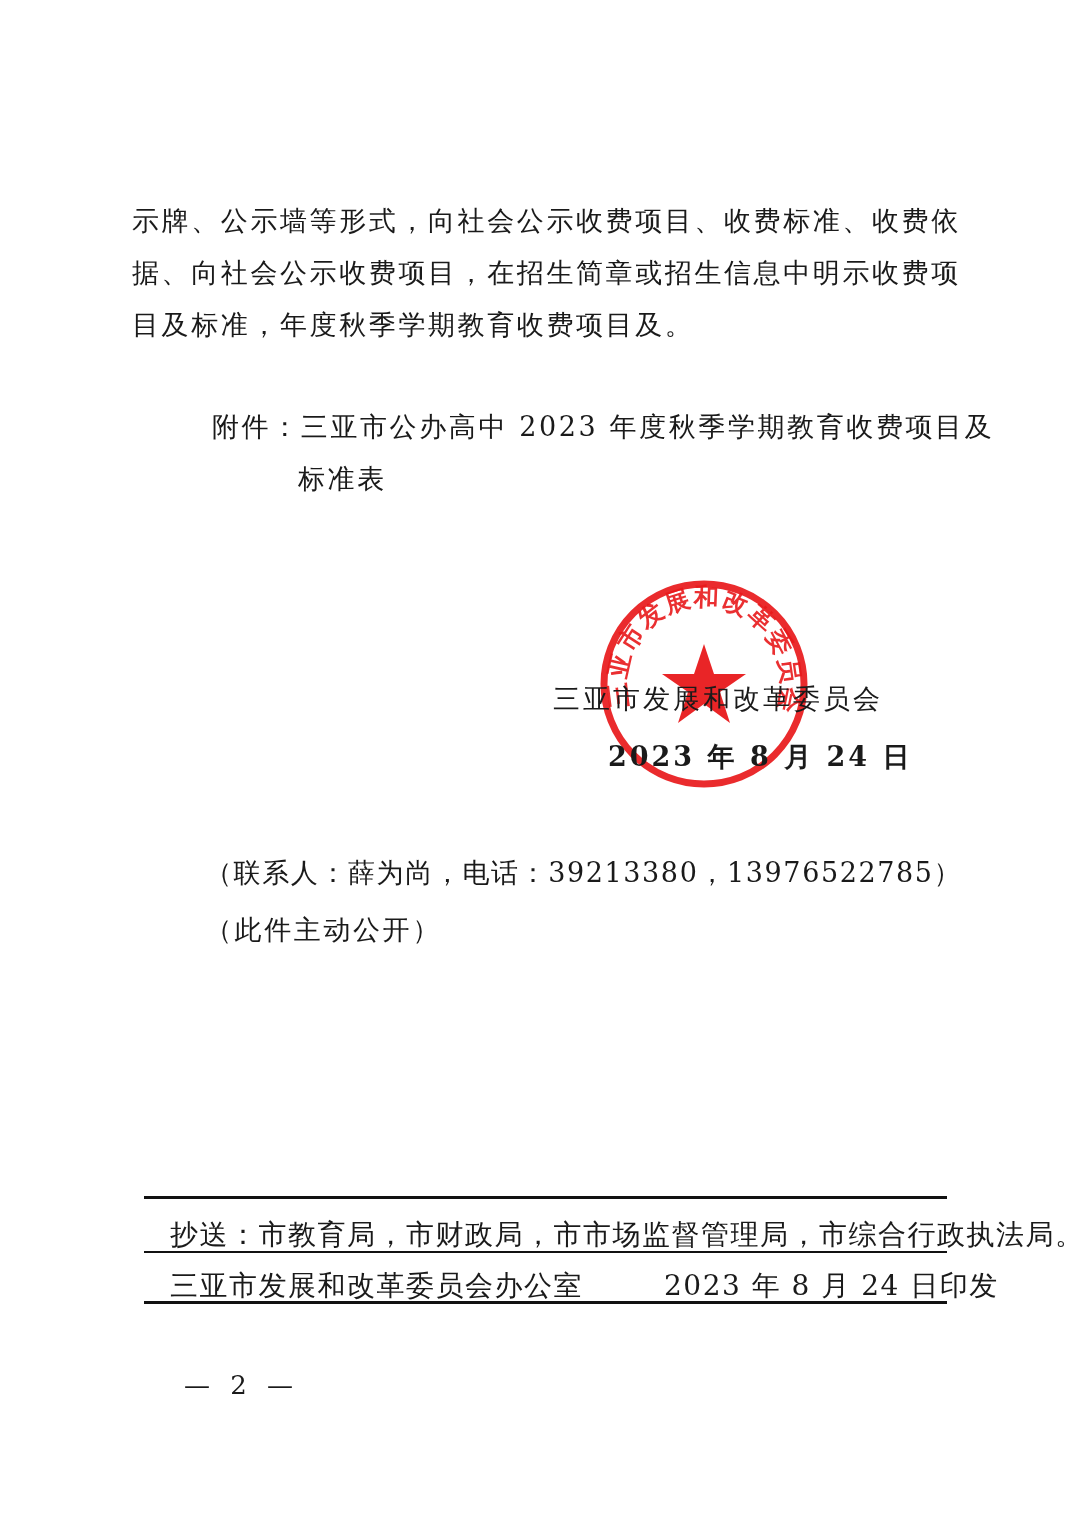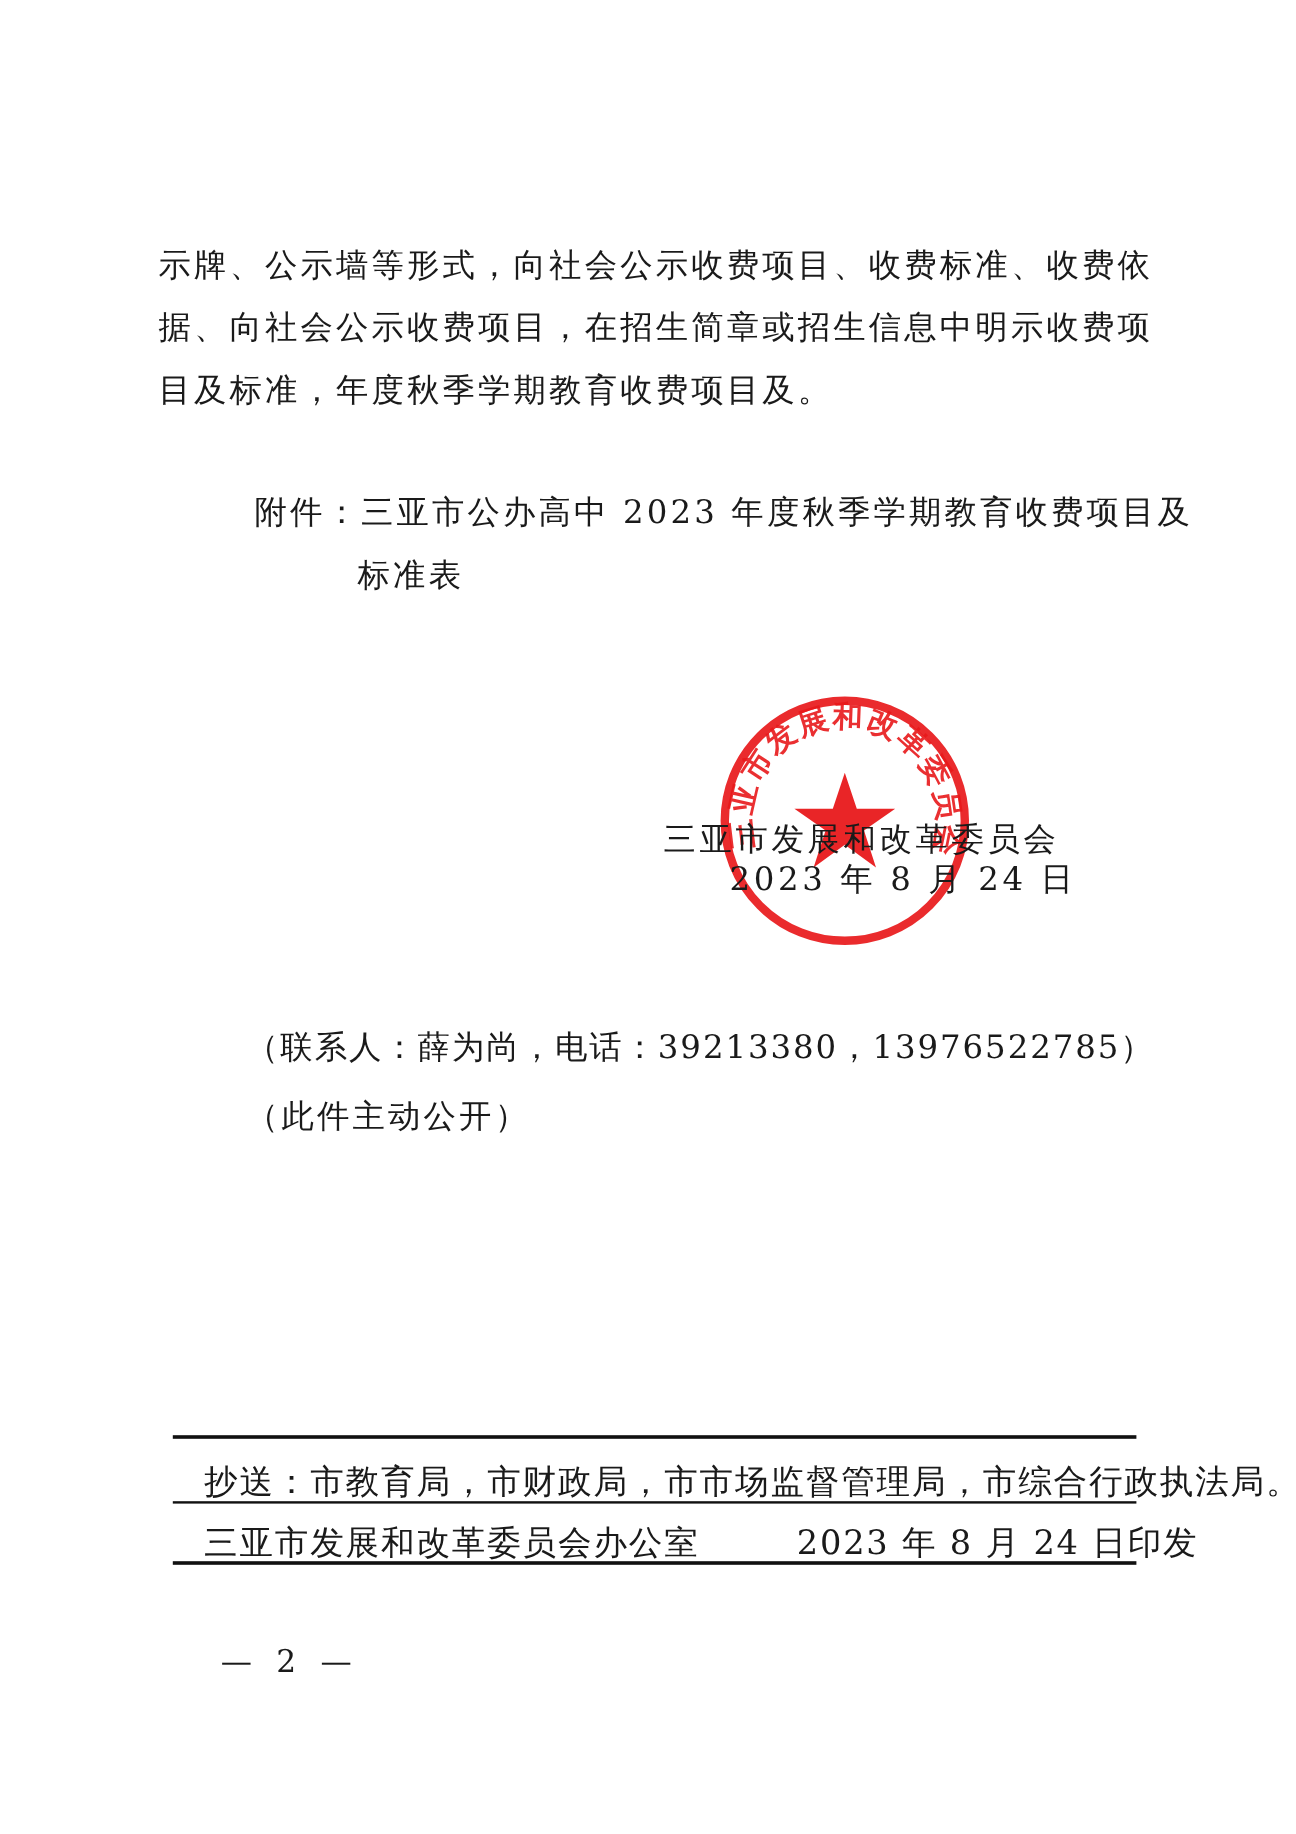--- a/index.html
+++ b/index.html
@@ -32,21 +32,21 @@
       <path id="sealArc" d="M 36 140 A 78 78 0 1 1 176 140"></path>
     </defs>
     <circle cx="106" cy="106" r="100" fill="none" stroke="#e8191b" stroke-width="7" opacity="0.92"></circle>
     <polygon points="106,66 116,96 148,96 122,114 132,145 106,126 80,145 90,114 64,96 96,96" fill="#e8191b" opacity="0.95"></polygon>
     <text font-size="25" fill="#e8191b" font-family="DejaVu Serif, serif" font-weight="bold" letter-spacing="2" opacity="0.9">
       <textPath href="#sealArc" startOffset="4%">三亚市发展和改革委员会</textPath>
     </text>
   </svg>
 
   <div class="line" style="left:553px; top:681px; letter-spacing:3px;">三亚市发展和改革委员会</div>
-  <div class="line" style="left:608px; top:715px; letter-spacing:3px;">2023 年 8 月 24 日</div>
+  <div class="line" style="left:608px; top:739px; letter-spacing:3px;font-weight:bold;">2023 年 8 月 24 日</div>
 
   <div class="line" style="left:205px; top:855px; letter-spacing:1.6px;">（联系人：薛为尚，电话：39213380，13976522785）</div>
   <div class="line" style="left:205px; top:912px;">（此件主动公开）</div>
 
   <div class="rule" style="top:1196px; height:3px;"></div>
   <div class="line sm" style="left:170px; top:1216px;">抄送：市教育局，市财政局，市市场监督管理局，市综合行政执法局。</div>
   <div class="rule" style="top:1251px; height:1.5px;"></div>
   <div class="line sm" style="left:170px; top:1267px;">三亚市发展和改革委员会办公室</div>
   <div class="line sm" style="left:664px; top:1267px;">2023 年 8 月 24 日印发</div>
   <div class="rule" style="top:1301px; height:3px;"></div>

